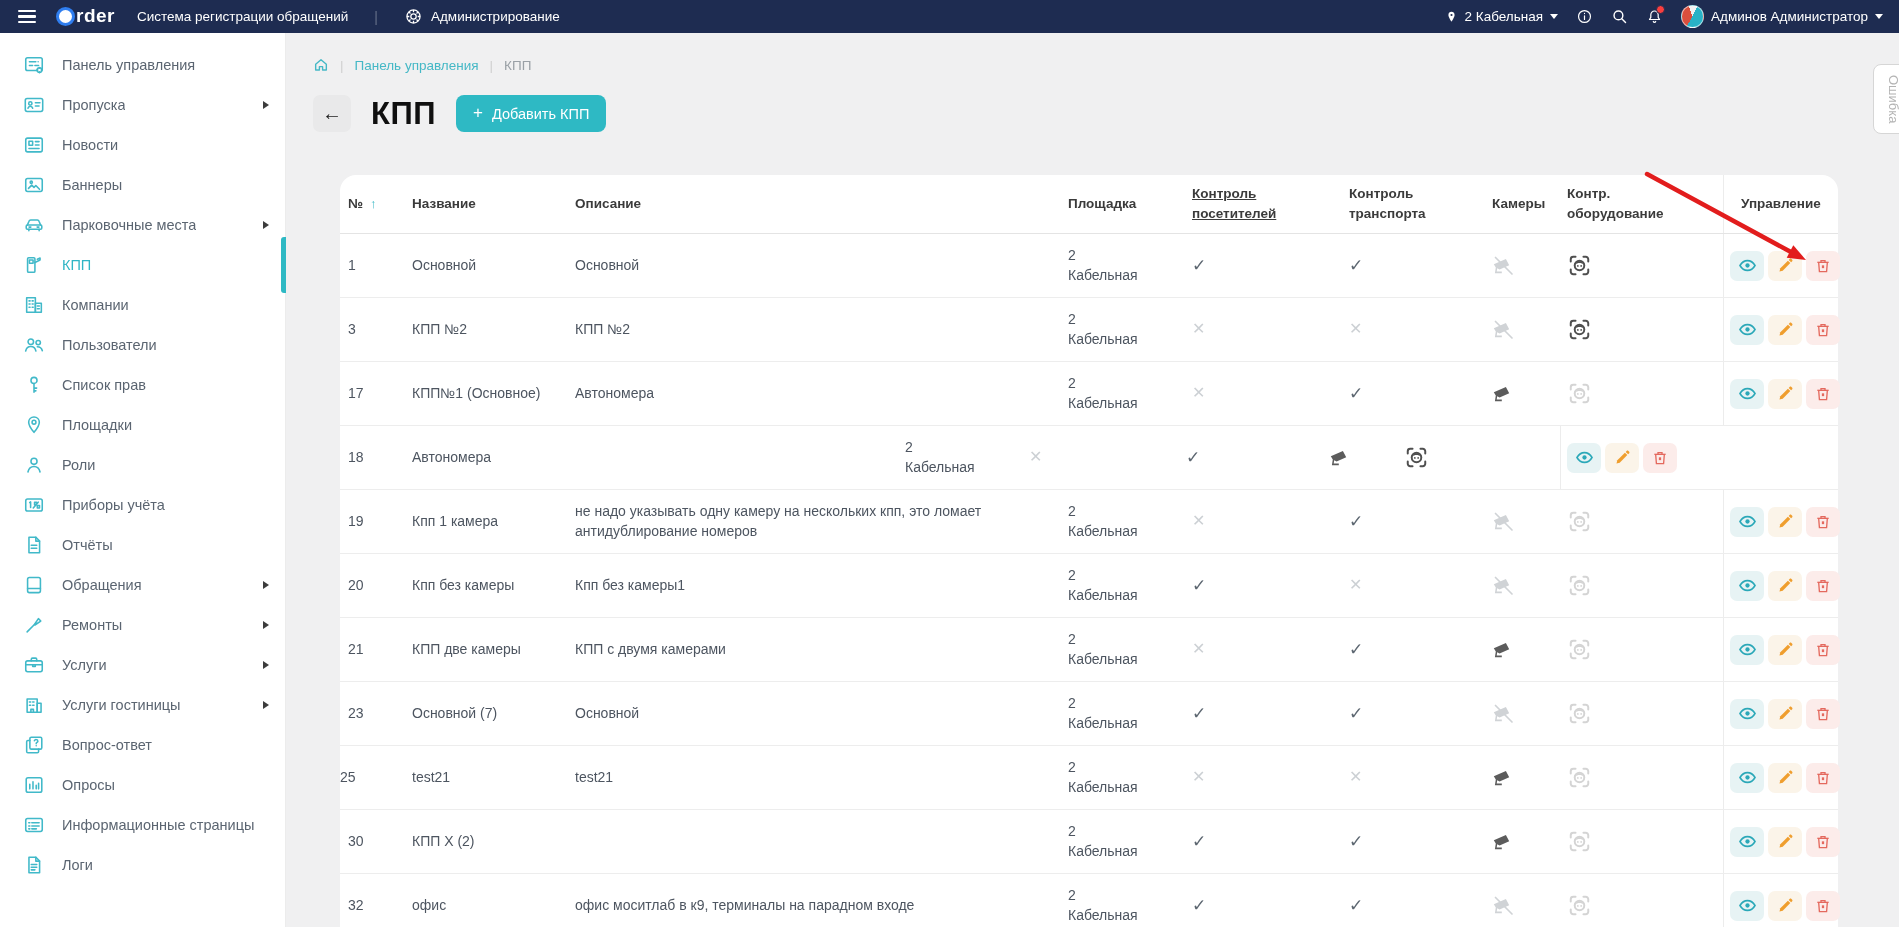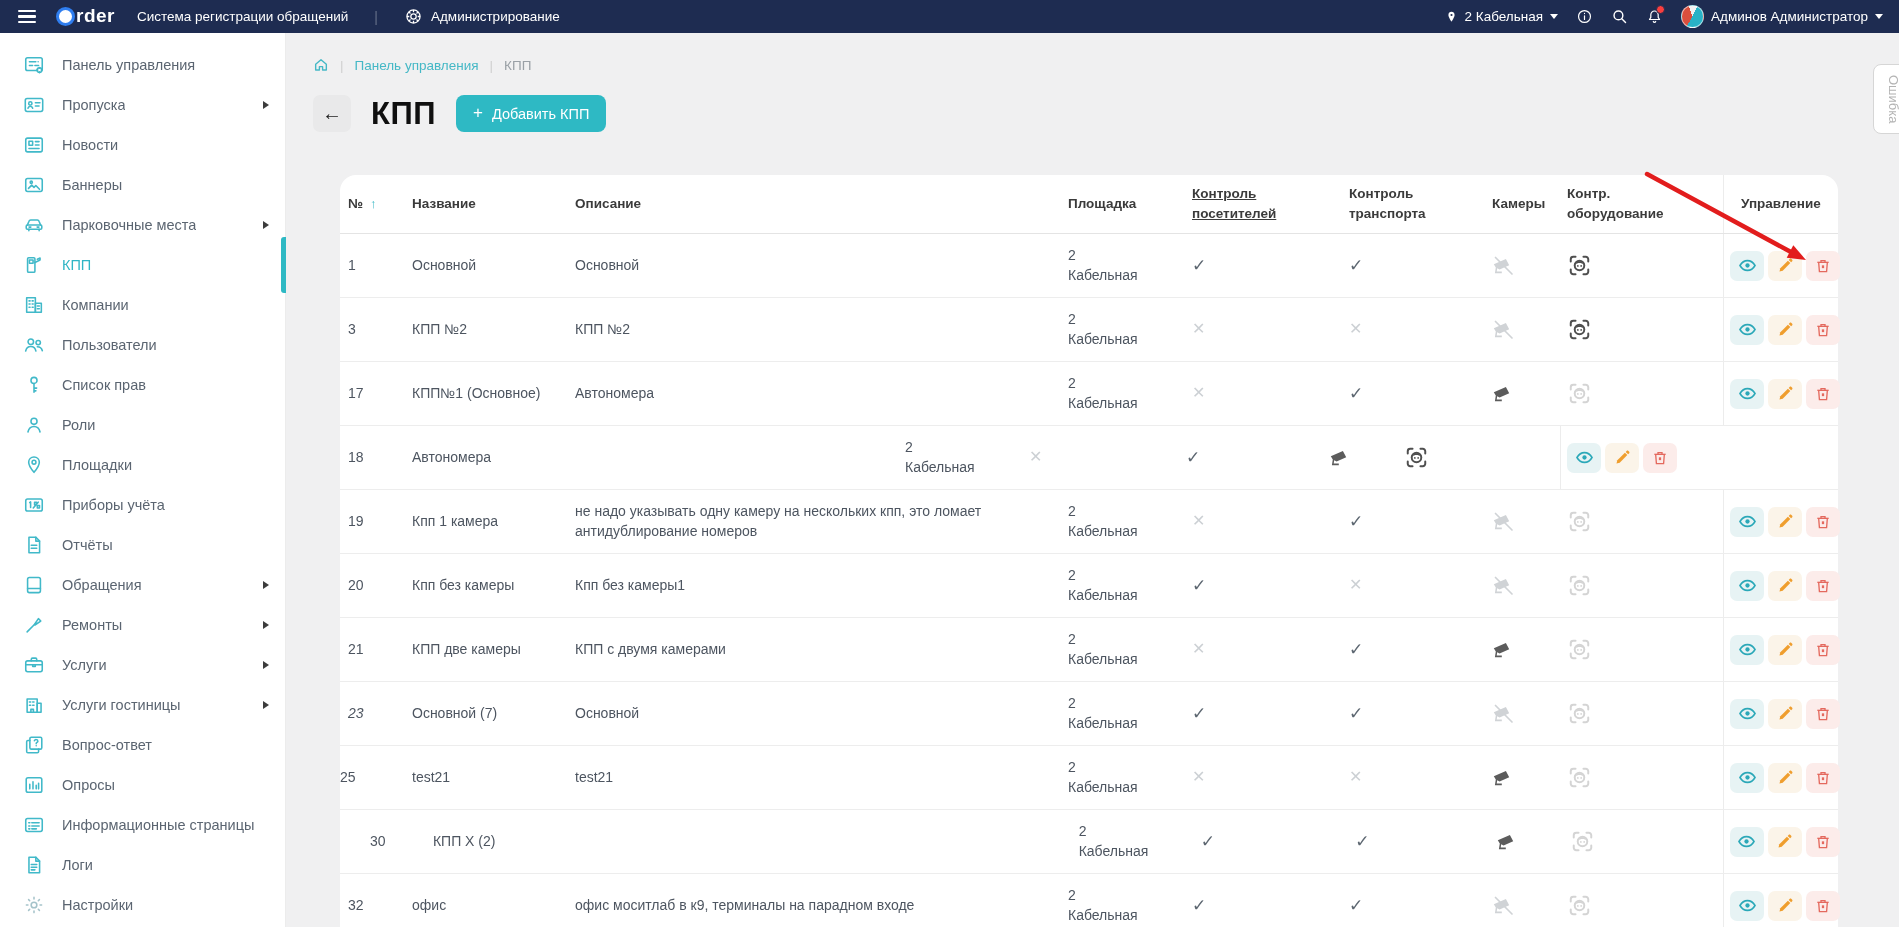--- a/index.html
+++ b/index.html
@@ -221,34 +221,34 @@
           <svg width="22" height="22" viewBox="0 0 24 24" fill="none" stroke="#41b9c9" stroke-width="1.7" stroke-linecap="round" stroke-linejoin="round">
             <circle cx="12" cy="7" r="3.3"></circle>
             <path d="M12 10.3V20M12 15.4h2.9M12 18.4h2.1"></path>
           </svg>
         </span>
         <span class="lbl">Список прав</span>
       </div>
       <div class="side-item">
         <span class="side-ic">
           <svg width="22" height="22" viewBox="0 0 24 24" fill="none" stroke="#41b9c9" stroke-width="1.7" stroke-linecap="round" stroke-linejoin="round">
+            <path d="M12 3.2c-3.3 0-5.8 2.5-5.8 5.8C6.2 13.3 12 20 12 20s5.8-6.7 5.8-11c0-3.3-2.5-5.8-5.8-5.8z"></path>
+            <circle cx="12" cy="9" r="2.1"></circle>
+          </svg>
+        </span>
+        <span class="lbl">Площадки</span>
+      </div>
+      <div class="side-item">
+        <span class="side-ic">
+          <svg width="22" height="22" viewBox="0 0 24 24" fill="none" stroke="#41b9c9" stroke-width="1.7" stroke-linecap="round" stroke-linejoin="round">
             <circle cx="12" cy="8" r="3.3"></circle>
             <path d="M5.4 19.6c.8-3.7 3.4-5.9 6.6-5.9s5.8 2.2 6.6 5.9"></path>
           </svg>
         </span>
         <span class="lbl">Роли</span>
-      </div>
-      <div class="side-item">
-        <span class="side-ic">
-          <svg width="22" height="22" viewBox="0 0 24 24" fill="none" stroke="#41b9c9" stroke-width="1.7" stroke-linecap="round" stroke-linejoin="round">
-            <path d="M12 3.2c-3.3 0-5.8 2.5-5.8 5.8C6.2 13.3 12 20 12 20s5.8-6.7 5.8-11c0-3.3-2.5-5.8-5.8-5.8z"></path>
-            <circle cx="12" cy="9" r="2.1"></circle>
-          </svg>
-        </span>
-        <span class="lbl">Площадки</span>
       </div>
       <div class="side-item">
         <span class="side-ic">
           <svg width="22" height="22" viewBox="0 0 24 24" fill="none" stroke="#41b9c9" stroke-width="1.7" stroke-linecap="round" stroke-linejoin="round">
             <rect x="3" y="5.5" width="18" height="13" rx="2"></rect>
             <path d="M7.3 9.4l1-.8v6.2M11.2 15.3l5.4-6.4M12.6 9h2.2v2.6h-2.2zM15.6 12.6h2.4v2.7h-2.4z"></path>
           </svg>
         </span>
         <span class="lbl">Приборы учёта</span>
       </div>
@@ -331,29 +331,20 @@
         <span class="lbl">Информационные страницы</span>
       </div>
       <div class="side-item">
         <span class="side-ic">
           <svg width="22" height="22" viewBox="0 0 24 24" fill="none" stroke="#41b9c9" stroke-width="1.7" stroke-linecap="round" stroke-linejoin="round">
             <path d="M6.5 3.5h7.6l4 4.1V20.5H6.5z"></path>
             <path d="M14 3.6V7.8h4M9 11.5h6M9 14.5h6M9 17.3h4"></path>
           </svg>
         </span>
         <span class="lbl">Логи</span>
-      </div>
-      <div class="side-item">
-        <span class="side-ic">
-          <svg width="22" height="22" viewBox="0 0 24 24" fill="none" stroke="#a5c3ca" stroke-width="1.7" stroke-linecap="round" stroke-linejoin="round">
-            <circle cx="12" cy="12" r="3.1"></circle>
-            <path d="M12 5.4V3.7M12 20.3v-1.7M18.6 12h1.7M3.7 12h1.7M16.7 7.3l1.2-1.2M6.1 17.9l1.2-1.2M16.7 16.7l1.2 1.2M6.1 6.1l1.2 1.2"></path>
-          </svg>
-        </span>
-        <span class="lbl">Настройки</span>
       </div>
     </div>
 </div>
 
 <div class="content">
   <div class="breadcrumb">
     <svg width="16" height="16" viewBox="0 0 24 24" fill="none" stroke="#45b8c6" stroke-width="2.1" stroke-linejoin="round">
       <path d="M4 11l8-7 8 7v8.5h-5.6v-5h-4.8v5H4z"></path>
     </svg>
     <span class="bc-sep">|</span>
@@ -779,21 +770,21 @@
                     <path d="M3.5 6.5h17"></path>
                     <path d="M9 6.5V4h6v2.5"></path>
                     <path d="M5.5 6.5l1.1 14h10.8l1.1-14"></path>
                     <rect x="10.3" y="11" width="3.4" height="4.2" fill="#e4695e" stroke="none"></rect>
                   </svg>
                 </button>
          </span>
             </div>
           </div>
           <div class="row">
-            <div class="cell" style="width: 72px; padding-left: 8px; font-style: italic;">23</div>
+            <div class="cell" style="width: 72px; padding-left: 8px;">23</div>
             <div class="cell" style="width: 163px;">Основной (7)</div>
             <div class="cell" style="width: 493px; padding-right: 40px;">Основной</div>
             <div class="cell" style="width: 116px;">
               <span class="site-span">2 Кабельная</span>
             </div>
             <div class="cell" style="width: 157px; padding-left: 8px;">
               <span class="chk">✓</span>
             </div>
             <div class="cell" style="width: 151px; padding-left: 8px;">
               <span class="chk">✓</span>
@@ -888,21 +879,21 @@
                     <path d="M3.5 6.5h17"></path>
                     <path d="M9 6.5V4h6v2.5"></path>
                     <path d="M5.5 6.5l1.1 14h10.8l1.1-14"></path>
                     <rect x="10.3" y="11" width="3.4" height="4.2" fill="#e4695e" stroke="none"></rect>
                   </svg>
                 </button>
          </span>
             </div>
           </div>
           <div class="row">
-            <div class="cell" style="width: 72px; padding-left: 8px; margin-left: 22px;">30</div>
+            <div class="cell" style="width: 72px; padding-left: 8px;">30</div>
             <div class="cell" style="width: 163px;">КПП X (2)</div>
             <div class="cell" style="width: 493px; padding-right: 40px;"></div>
             <div class="cell" style="width: 116px;">
               <span class="site-span">2 Кабельная</span>
             </div>
             <div class="cell" style="width: 157px; padding-left: 8px;">
               <span class="chk">✓</span>
             </div>
             <div class="cell" style="width: 151px; padding-left: 8px;">
               <span class="chk">✓</span>

